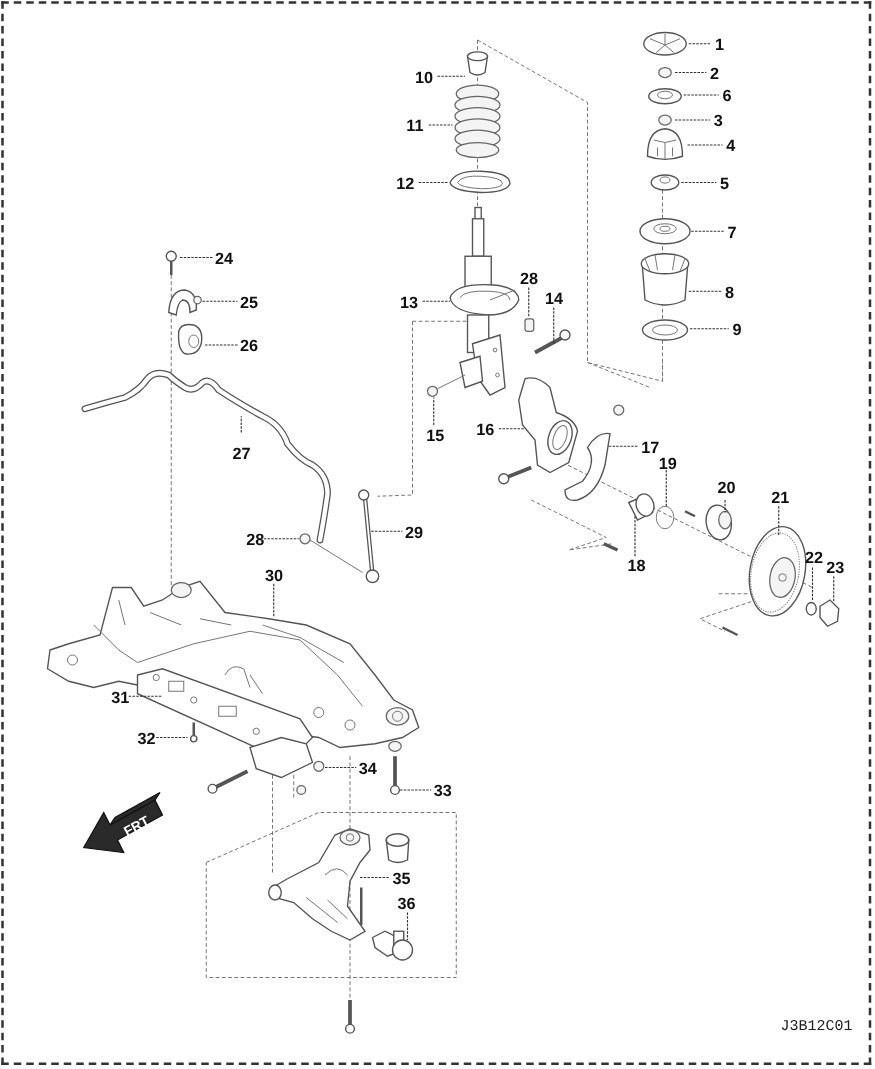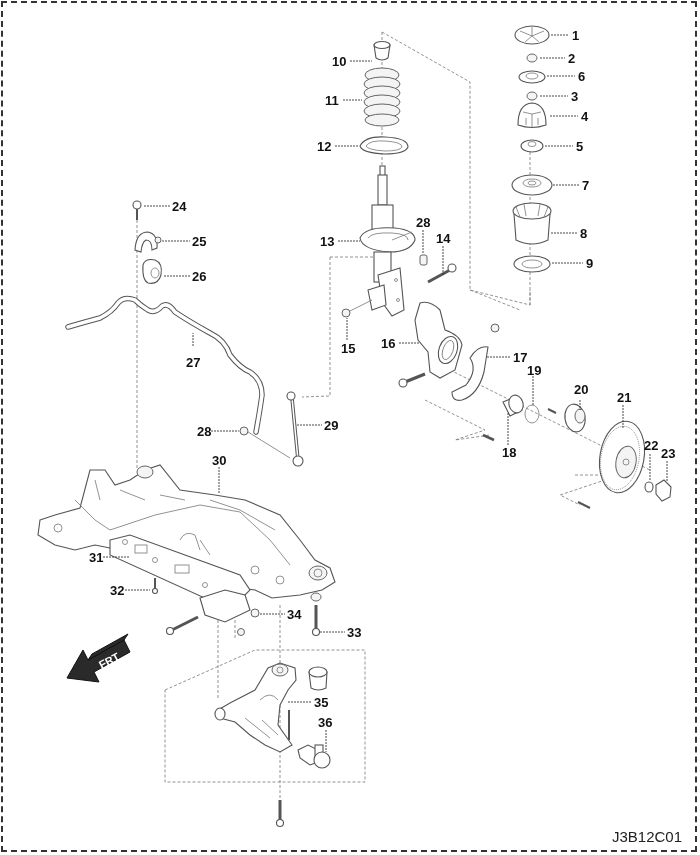--- a/index.html
+++ b/index.html
@@ -6,21 +6,21 @@
   body { width: 700px; height: 855px; position: relative; overflow: hidden; font-family: "Liberation Sans", sans-serif; }
   #frame { position: absolute; left: 1px; top: 1px; width: 696px; height: 851px; border: 2px dashed #333333; box-sizing: border-box; }
   #diagram { position: absolute; left: 0; top: 0; width: 700px; height: 855px; }
   .callout-text { font-family: "Liberation Sans", sans-serif; font-weight: bold; font-size: 13px; fill: #111111; }
   .part { fill: #ffffff; stroke: #555555; stroke-width: 1.1; }
   .part-lt { fill: #f4f4f4; stroke: #666666; stroke-width: 1; }
   .detail { fill: none; stroke: #777777; stroke-width: 0.8; }
   .leader { stroke: #333333; stroke-width: 0.9; stroke-dasharray: 2 1; fill: none; }
   .centerline { stroke: #777777; stroke-width: 0.8; stroke-dasharray: 3 2; fill: none; }
   .dark { fill: #2a2a2a; stroke: #111111; stroke-width: 1; }
-  #drawing-code { position: absolute; right: 18px; bottom: 10px; font-size: 15px; color: #222222; font-family: Liberation Sans, sans-serif; }
+  #drawing-code { position: absolute; right: 18px; bottom: 27px; font-size: 12px; color: #222222; font-family: Liberation Mono, monospace; }
 </style>
 </head>
 <body>
 
 <div id="frame"></div>
 
 <svg id="diagram" viewBox="0 0 700 855" xmlns="http://www.w3.org/2000/svg">
 
   <g>
 

